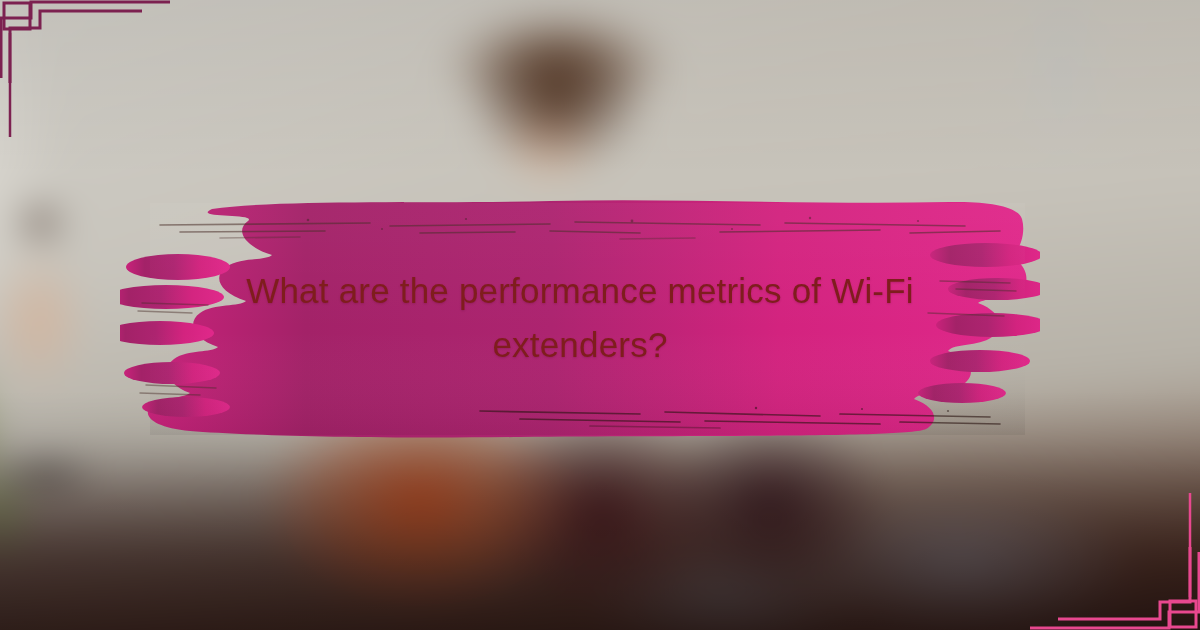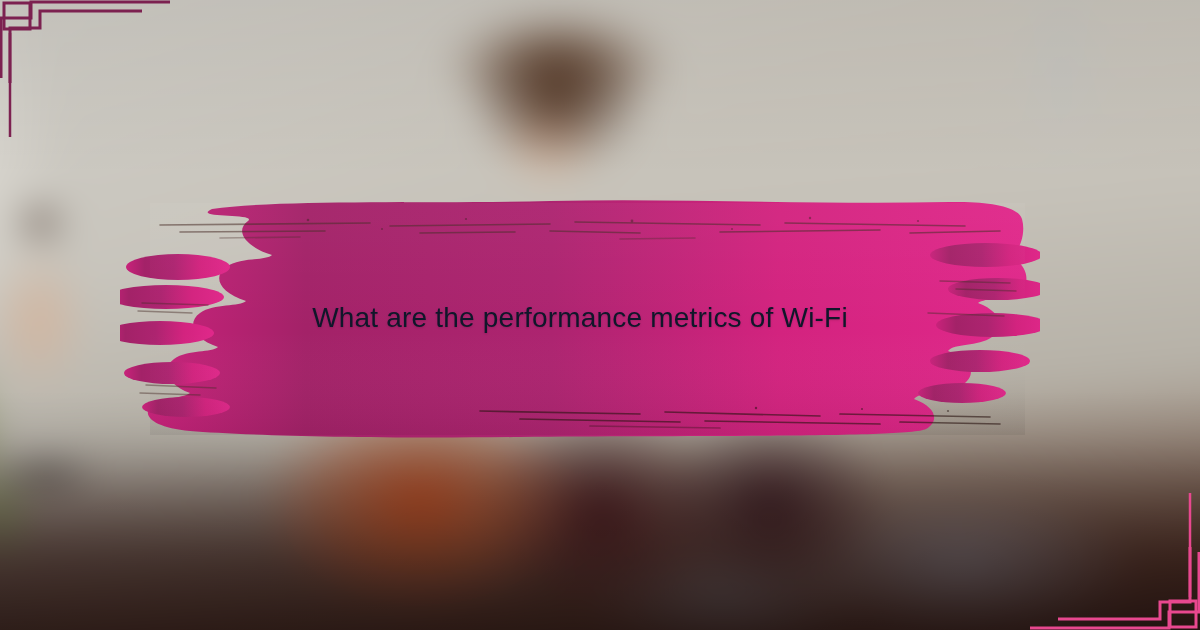--- a/index.html
+++ b/index.html
@@ -59,22 +59,22 @@
     position:absolute;left:120px;top:185px;width:920px;height:265px;
   }
   .banner-svg{position:absolute;left:0;top:0;width:920px;height:265px;}
 
   .banner-text{
     position:absolute;left:0;top:0;width:920px;height:265px;
     display:flex;flex-direction:column;align-items:center;justify-content:center;
     text-align:center;
   }
   .q-line{
-    color:#0f172a;
-    font-size:28px;
+    color:#7f1d1d;
+    font-size:35px;
     line-height:54px;
     font-weight:400;
     letter-spacing:.2px;
     max-width:720px;
     text-shadow:0 1px 2px rgba(90,10,52,.25);
   }
 
   
   .corner{position:absolute;}
   .corner-tl{left:0;top:0;}
@@ -219,16 +219,17 @@
 
       <g stroke="#4a2f2a" stroke-opacity=".45" stroke-width="1.4" stroke-linecap="round" fill="none">
         <path d="M 820 96 L 890 98"></path>
         <path d="M 836 104 L 896 106"></path>
         <path d="M 808 128 L 884 131"></path>
       </g>
     </svg>
 
     <div class="banner-text">
       <div class="q-line">What are the performance metrics of Wi-Fi</div>
+      <div class="q-line">extenders?</div>
     </div>
   </div>
 
 </div>
 
 </body></html>

